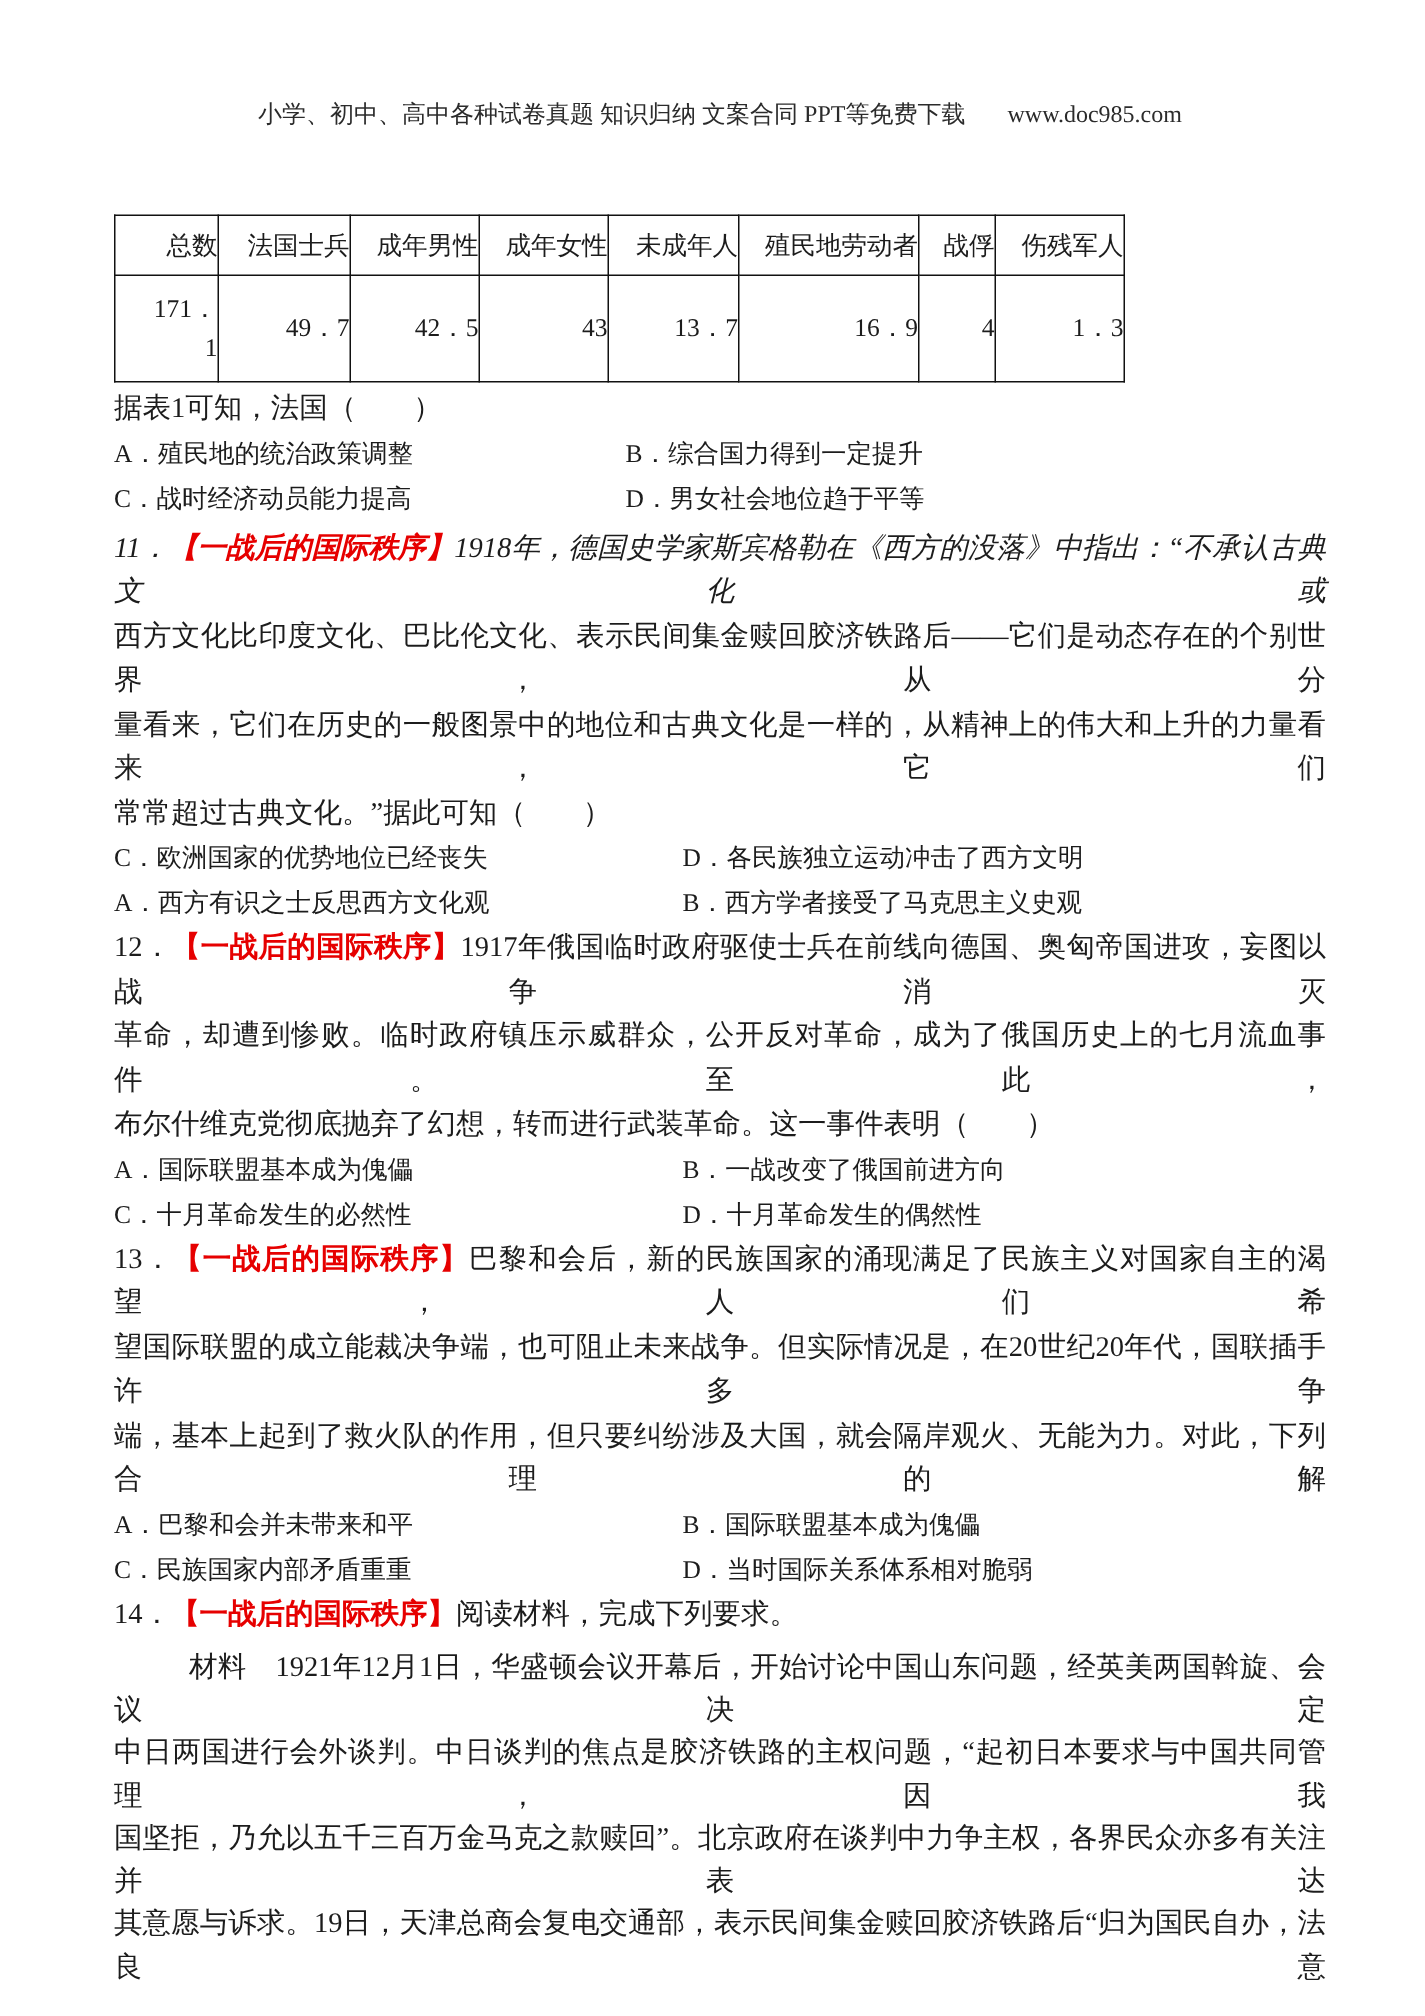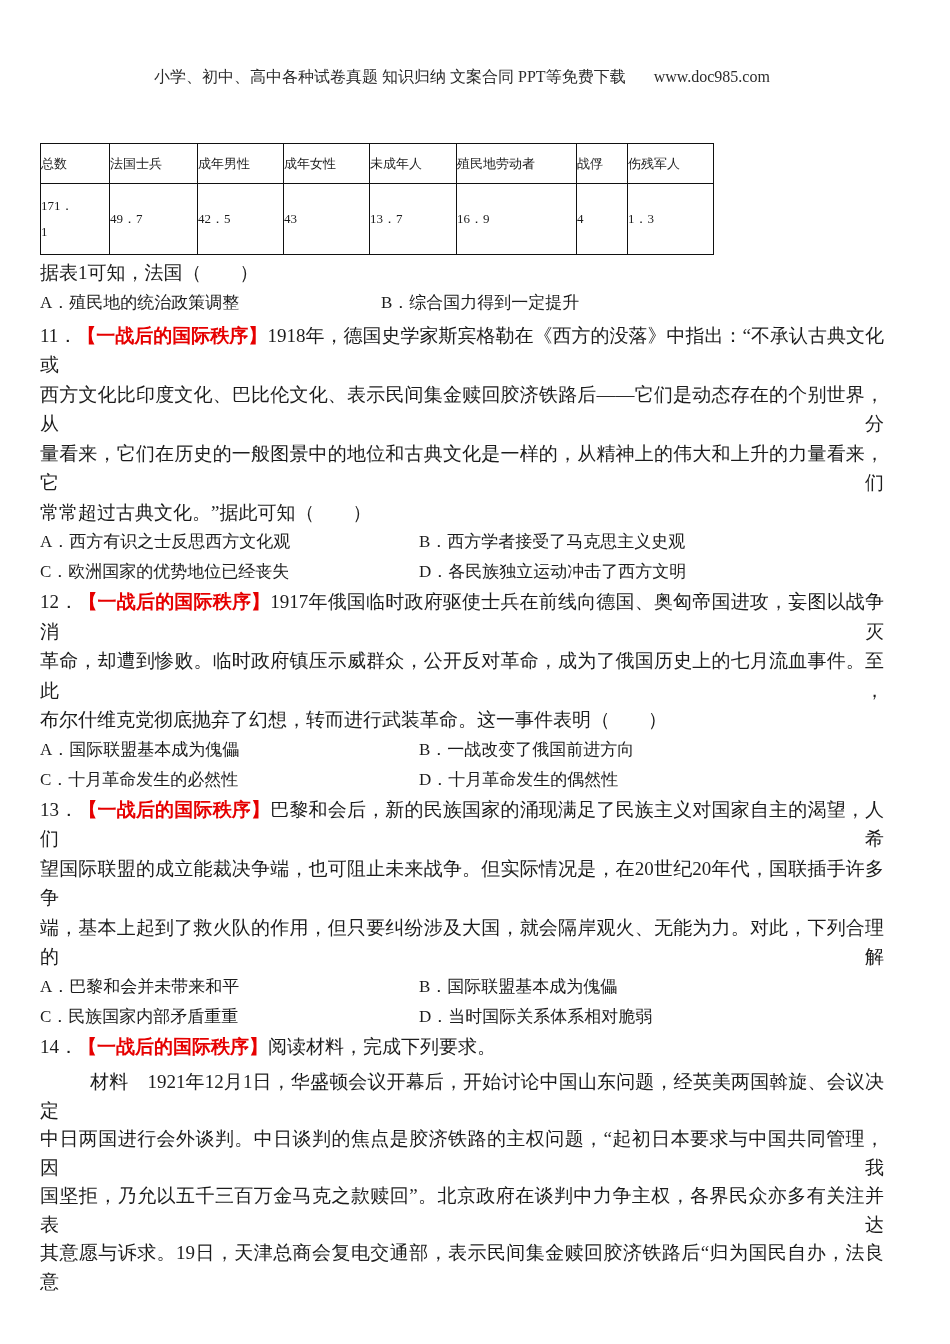--- a/index.html
+++ b/index.html
@@ -6,55 +6,55 @@
   body {
     width: 950px; height: 1344px;
     background: #ffffff;
     font-family: "Liberation Serif", "DejaVu Serif", serif;
     color: #1c1c1c;
     overflow: hidden;
   }
   .page {
     box-sizing: border-box;
     width: 950px; height: 1344px;
-    padding: 66px 66px 0 40px;
+    padding: 66px 66px 0 76px;
   }
   .site-line {
     text-align: center;
     font-size: 16px;
     line-height: 22px;
     color: #2b2b2b;
     white-space: nowrap;
   }
   .site-line .url { margin-left: 28px; }
 
   table.t1 {
     border-collapse: collapse;
     table-layout: fixed;
     margin: 55px 0 3px 0;
   }
   table.t1 td {
     border: 1px solid #111111;
-    text-align: left;
+    text-align: right;
     vertical-align: middle;
-    font-size: 13px;
+    font-size: 17px;
     padding: 0;
   }
   table.t1 tr.hrow td { height: 39px; white-space: nowrap; }
   table.t1 tr.drow td { height: 70px; white-space: pre-line; line-height: 26px; }
 
   .line { font-size: 19px; line-height: 29.5px; }
   .j { text-align: justify; text-align-last: justify; }
   .optrow { font-size: 17px; line-height: 30px; position: relative; }
   .opt2 { position: absolute; top: 0; left: 379px; }
   .opt2.w10 { left: 341px; }
   .red { color: #e60000; font-weight: bold; }
   .mat { line-height: 28.5px; }
   .ind { text-indent: 50px; }
-  .mt3 { margin-top: 3px; }
+  .mt3 { margin-top: 3px; font-style: italic; }
   .mt7 { margin-top: 7px; }
 </style>
 </head>
 <body>
 
 <div class="page">
 
   <div class="site-line">
     <span>小学、初中、高中各种试卷真题 知识归纳 文案合同 PPT等免费下载</span><span class="url">www.doc985.com</span>
   </div>
@@ -93,34 +93,38 @@
         <td>1．3</td>
       </tr>
     </tbody>
   </table>
 
   <div class="line">据表1可知，法国（　　）</div>
   <div class="optrow">
     <span>A．殖民地的统治政策调整</span>
     <span class="opt2 w10">B．综合国力得到一定提升</span>
   </div>
+  <div class="optrow">
+    <span>C．战时经济动员能力提高</span>
+    <span class="opt2 w10">D．男女社会地位趋于平等</span>
+  </div>
 
   <div class="line j mt3">
     <span>11．</span><span class="red">【一战后的国际秩序】</span><span>1918年，德国史学家斯宾格勒在《西方的没落》中指出：“不承认古典文化或</span>
   </div>
   <div class="line j">西方文化比印度文化、巴比伦文化、表示民间集金赎回胶济铁路后——它们是动态存在的个别世界，从分</div>
   <div class="line j">量看来，它们在历史的一般图景中的地位和古典文化是一样的，从精神上的伟大和上升的力量看来，它们</div>
   <div class="line">常常超过古典文化。”据此可知（　　）</div>
   <div class="optrow">
+    <span>C．欧洲国家的优势地位已经丧失</span>
+    <span class="opt2">D．各民族独立运动冲击了西方文明</span>
+  </div>
+  <div class="optrow">
     <span>A．西方有识之士反思西方文化观</span>
     <span class="opt2">B．西方学者接受了马克思主义史观</span>
-  </div>
-  <div class="optrow">
-    <span>C．欧洲国家的优势地位已经丧失</span>
-    <span class="opt2">D．各民族独立运动冲击了西方文明</span>
   </div>
 
   <div class="line j">
     <span>12．</span><span class="red">【一战后的国际秩序】</span><span>1917年俄国临时政府驱使士兵在前线向德国、奥匈帝国进攻，妄图以战争消灭</span>
   </div>
   <div class="line j">革命，却遭到惨败。临时政府镇压示威群众，公开反对革命，成为了俄国历史上的七月流血事件。至此，</div>
   <div class="line">布尔什维克党彻底抛弃了幻想，转而进行武装革命。这一事件表明（　　）</div>
   <div class="optrow">
     <span>A．国际联盟基本成为傀儡</span>
     <span class="opt2">B．一战改变了俄国前进方向</span>

